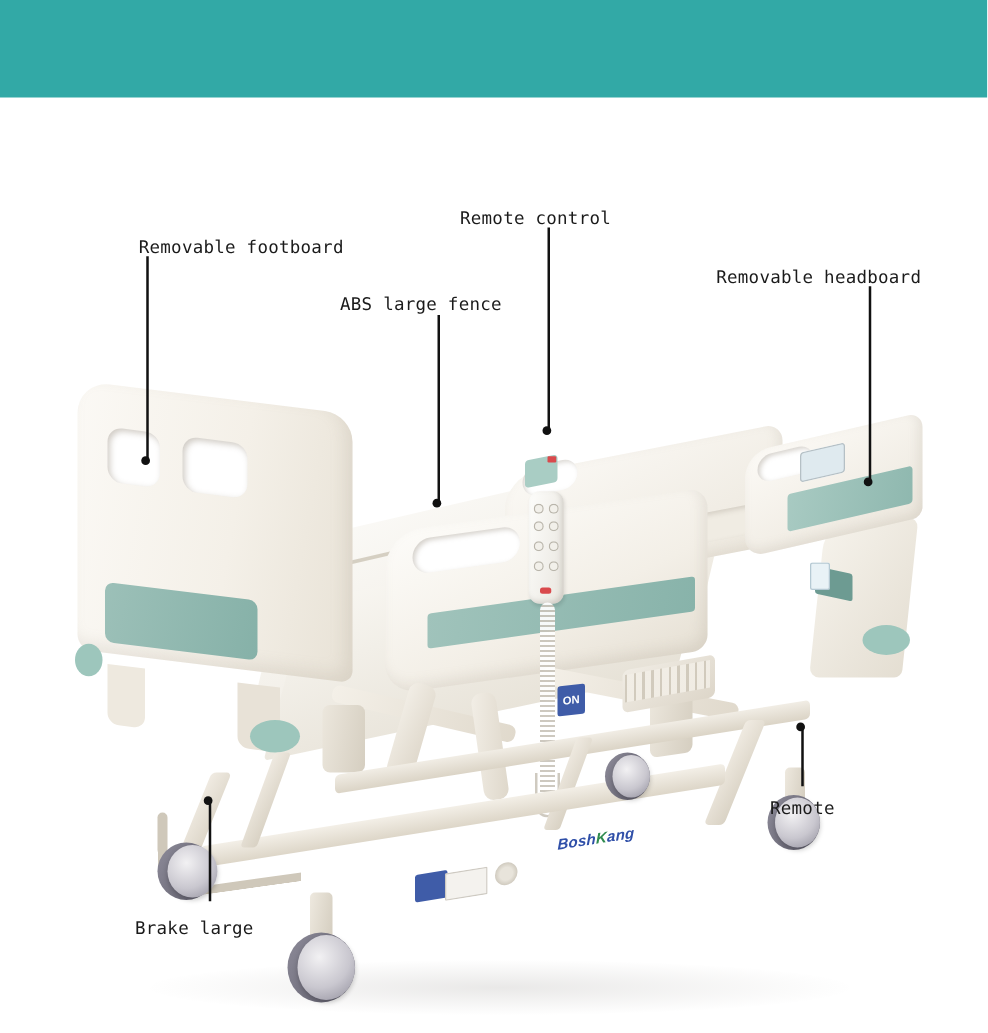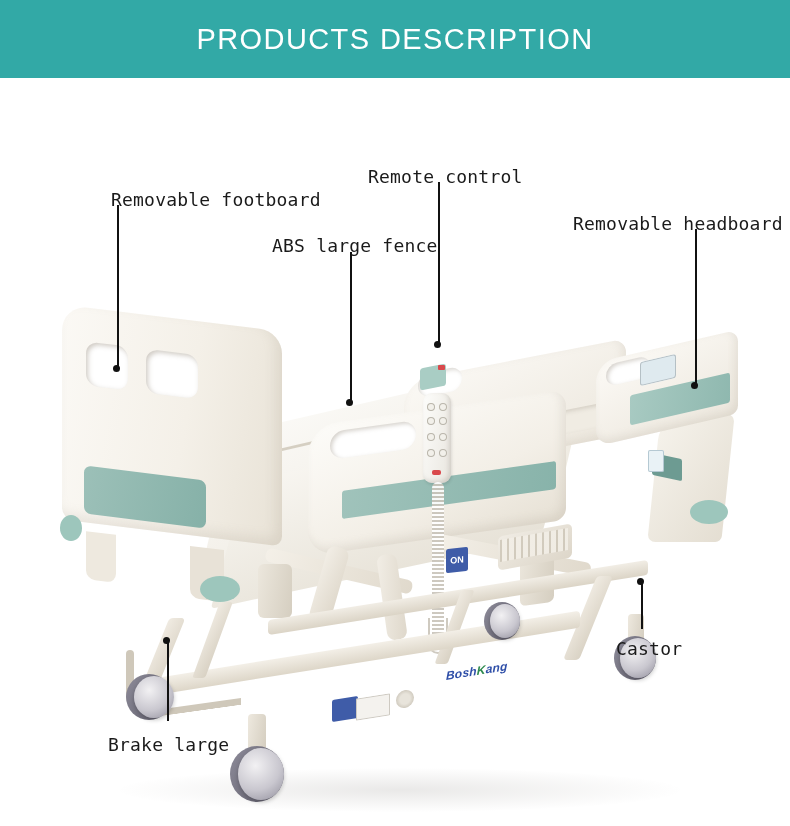--- a/index.html
+++ b/index.html
@@ -42,21 +42,21 @@
     font-weight: 400;
     letter-spacing: 1.4px;
     white-space: nowrap;
   }
 
   
   .callout {
     position: absolute;
     color: #1a1a1a;
     font-family: "DejaVu Sans Mono", monospace;
-    font-size: 18px;
+    font-size: 14px;
     letter-spacing: 0.2px;
     white-space: nowrap;
     line-height: 1;
   }
   .leader {
     position: absolute;
     background: #111111;
     width: 1.6px;
     transform-origin: top center;
   }
@@ -455,21 +455,20 @@
     background: radial-gradient(ellipse at center, rgba(120,115,110,.16) 0%, rgba(255,255,255,0) 72%);
     border-radius: 50%;
   }
 </style>
 </head>
 <body>
 
 <div id="page">
 
   <div class="header-band"></div>
-  <div class="header-title">PRODUCTS DESCRIPTION</div>
 
   <div class="photo">
 
     <div class="part" id="ground-shadow"></div>
 
     <div class="part" id="deck-back">
         <div class="deck-slot" style="position: absolute; left: 40px; top: 26px; width: 54px;"></div>
         <div class="deck-slot" style="position: absolute; left: 136px; top: 26px; width: 54px;"></div>
         <div class="deck-slot" style="position: absolute; left: 232px; top: 26px; width: 54px;"></div>
         <div class="deck-slot" style="position: absolute; left: 40px; top: 60px; width: 54px;"></div>
@@ -574,17 +573,17 @@
       <div class="leader-dot" style="left: 637px; top: 578px;"></div>
       <div class="leader" style="left: 167px; top: 641px; height: 80px;"></div>
       <div class="leader-dot" style="left: 163px; top: 637px;"></div>
     </div>
 
   <div id="callout-labels">
       <div class="callout" style="left: 111px; top: 191px;">Removable footboard</div>
       <div class="callout" style="left: 272px; top: 237px; text-align: right;">ABS large fence</div>
       <div class="callout" style="left: 368px; top: 168px;">Remote control</div>
       <div class="callout" style="left: 573px; top: 215px;">Removable headboard</div>
-      <div class="callout" style="left: 616px; top: 640px;">Castor</div>
+      <div class="callout" style="left: 616px; top: 640px;">Remote</div>
       <div class="callout" style="left: 108px; top: 736px;">Brake large</div>
     </div>
 
 </div>
 
 </body></html>

